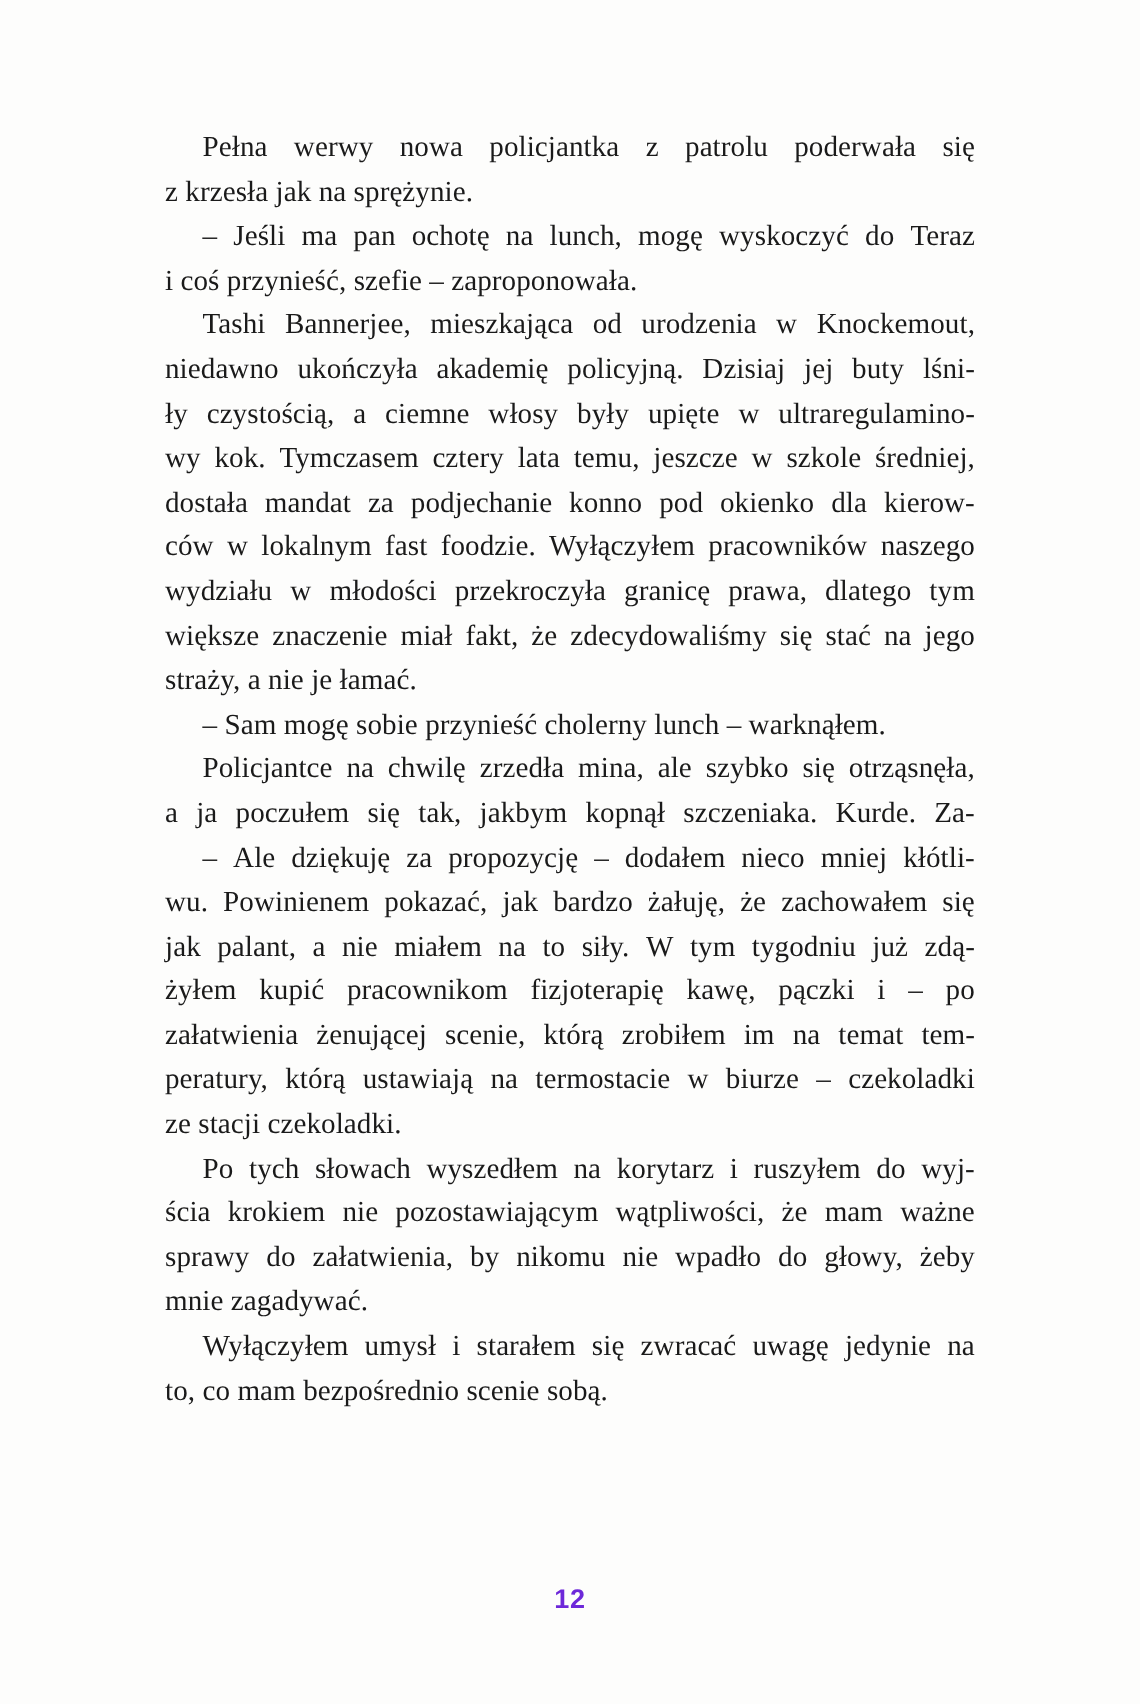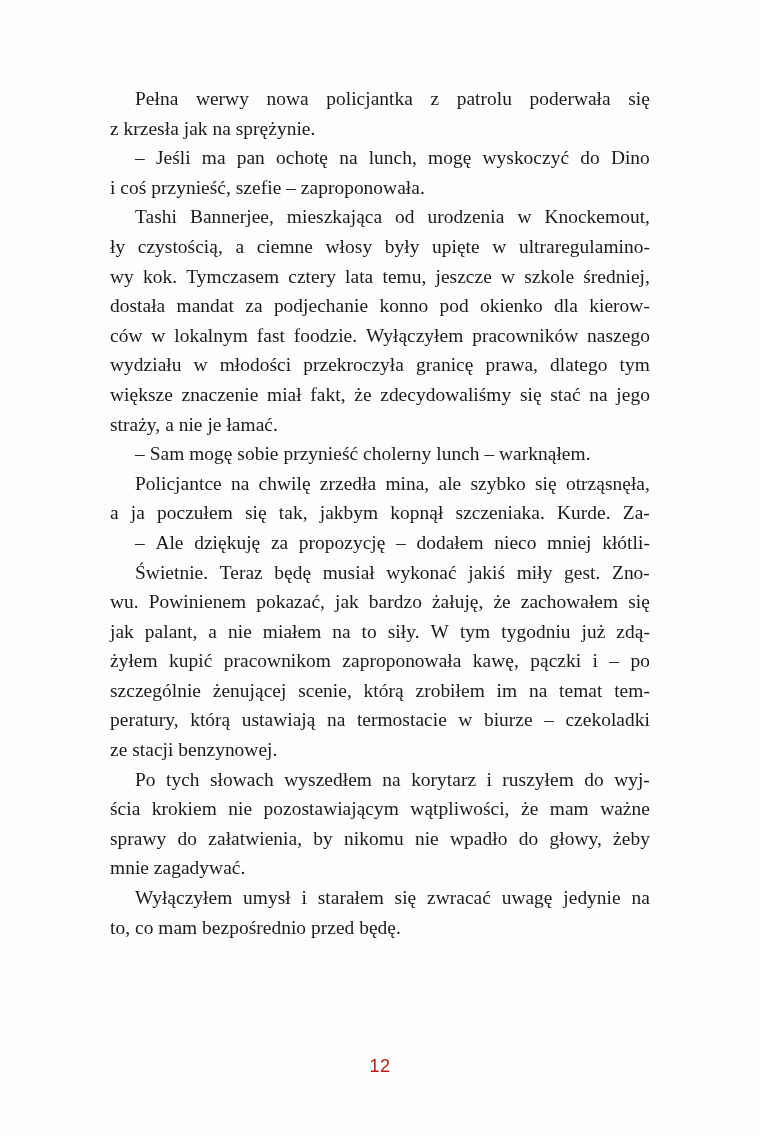--- a/index.html
+++ b/index.html
@@ -65,22 +65,23 @@
     
   }
   #page-number {
     position: absolute;
     left: 0;
     top: 1056px;
     width: 760px;
     text-align: center;
     font-family: "Liberation Sans", "DejaVu Sans", sans-serif;
     font-size: 18px;
-    color: #b91c1c;
+    color: #6d28d9;
     letter-spacing: 0.5px;
+    font-weight: bold;
   }
 </style>
 </head>
 <body>
 
 <div id="page">
 
   <div id="text-block">
       <p class="para">
         <span class="line indent just">
@@ -100,33 +101,43 @@
           <span class="w">–</span>
           <span class="w">Jeśli</span>
           <span class="w">ma</span>
           <span class="w">pan</span>
           <span class="w">ochotę</span>
           <span class="w">na</span>
           <span class="w">lunch,</span>
           <span class="w">mogę</span>
           <span class="w">wyskoczyć</span>
           <span class="w">do</span>
-          <span class="w">Dino</span>
+          <span class="w">Teraz</span>
         </span>
         <span class="line last">i coś przynieść, szefie – zaproponowała.</span>
       </p>
       <p class="para">
         <span class="line indent just">
           <span class="w">Tashi</span>
           <span class="w">Bannerjee,</span>
           <span class="w">mieszkająca</span>
           <span class="w">od</span>
           <span class="w">urodzenia</span>
           <span class="w">w</span>
           <span class="w">Knockemout,</span>
+        </span>
+        <span class="line just">
+          <span class="w">niedawno</span>
+          <span class="w">ukończyła</span>
+          <span class="w">akademię</span>
+          <span class="w">policyjną.</span>
+          <span class="w">Dzisiaj</span>
+          <span class="w">jej</span>
+          <span class="w">buty</span>
+          <span class="w">lśni-</span>
         </span>
         <span class="line just">
           <span class="w">ły</span>
           <span class="w">czystością,</span>
           <span class="w">a</span>
           <span class="w">ciemne</span>
           <span class="w">włosy</span>
           <span class="w">były</span>
           <span class="w">upięte</span>
           <span class="w">w</span>
@@ -225,31 +236,20 @@
           <span class="w">za</span>
           <span class="w">propozycję</span>
           <span class="w">–</span>
           <span class="w">dodałem</span>
           <span class="w">nieco</span>
           <span class="w">mniej</span>
           <span class="w">kłótli-</span>
         </span>
       </p>
       <p class="para">
-        <span class="line indent just">
-          <span class="w">Świetnie.</span>
-          <span class="w">Teraz</span>
-          <span class="w">będę</span>
-          <span class="w">musiał</span>
-          <span class="w">wykonać</span>
-          <span class="w">jakiś</span>
-          <span class="w">miły</span>
-          <span class="w">gest.</span>
-          <span class="w">Zno-</span>
-        </span>
         <span class="line just">
           <span class="w">wu.</span>
           <span class="w">Powinienem</span>
           <span class="w">pokazać,</span>
           <span class="w">jak</span>
           <span class="w">bardzo</span>
           <span class="w">żałuję,</span>
           <span class="w">że</span>
           <span class="w">zachowałem</span>
           <span class="w">się</span>
@@ -266,50 +266,50 @@
           <span class="w">W</span>
           <span class="w">tym</span>
           <span class="w">tygodniu</span>
           <span class="w">już</span>
           <span class="w">zdą-</span>
         </span>
         <span class="line just">
           <span class="w">żyłem</span>
           <span class="w">kupić</span>
           <span class="w">pracownikom</span>
-          <span class="w">zaproponowała</span>
+          <span class="w">fizjoterapię</span>
           <span class="w">kawę,</span>
           <span class="w">pączki</span>
           <span class="w">i</span>
           <span class="w">–</span>
           <span class="w">po</span>
         </span>
         <span class="line just">
-          <span class="w">szczególnie</span>
+          <span class="w">załatwienia</span>
           <span class="w">żenującej</span>
           <span class="w">scenie,</span>
           <span class="w">którą</span>
           <span class="w">zrobiłem</span>
           <span class="w">im</span>
           <span class="w">na</span>
           <span class="w">temat</span>
           <span class="w">tem-</span>
         </span>
         <span class="line just">
           <span class="w">peratury,</span>
           <span class="w">którą</span>
           <span class="w">ustawiają</span>
           <span class="w">na</span>
           <span class="w">termostacie</span>
           <span class="w">w</span>
           <span class="w">biurze</span>
           <span class="w">–</span>
           <span class="w">czekoladki</span>
         </span>
-        <span class="line last">ze stacji benzynowej.</span>
+        <span class="line last">ze stacji czekoladki.</span>
       </p>
       <p class="para">
         <span class="line indent just">
           <span class="w">Po</span>
           <span class="w">tych</span>
           <span class="w">słowach</span>
           <span class="w">wyszedłem</span>
           <span class="w">na</span>
           <span class="w">korytarz</span>
           <span class="w">i</span>
@@ -346,19 +346,19 @@
           <span class="w">Wyłączyłem</span>
           <span class="w">umysł</span>
           <span class="w">i</span>
           <span class="w">starałem</span>
           <span class="w">się</span>
           <span class="w">zwracać</span>
           <span class="w">uwagę</span>
           <span class="w">jedynie</span>
           <span class="w">na</span>
         </span>
-        <span class="line last">to, co mam bezpośrednio przed będę.</span>
+        <span class="line last">to, co mam bezpośrednio scenie sobą.</span>
       </p>
     </div>
 
   <div id="page-number">12</div>
 
 </div>
 
 </body></html>

